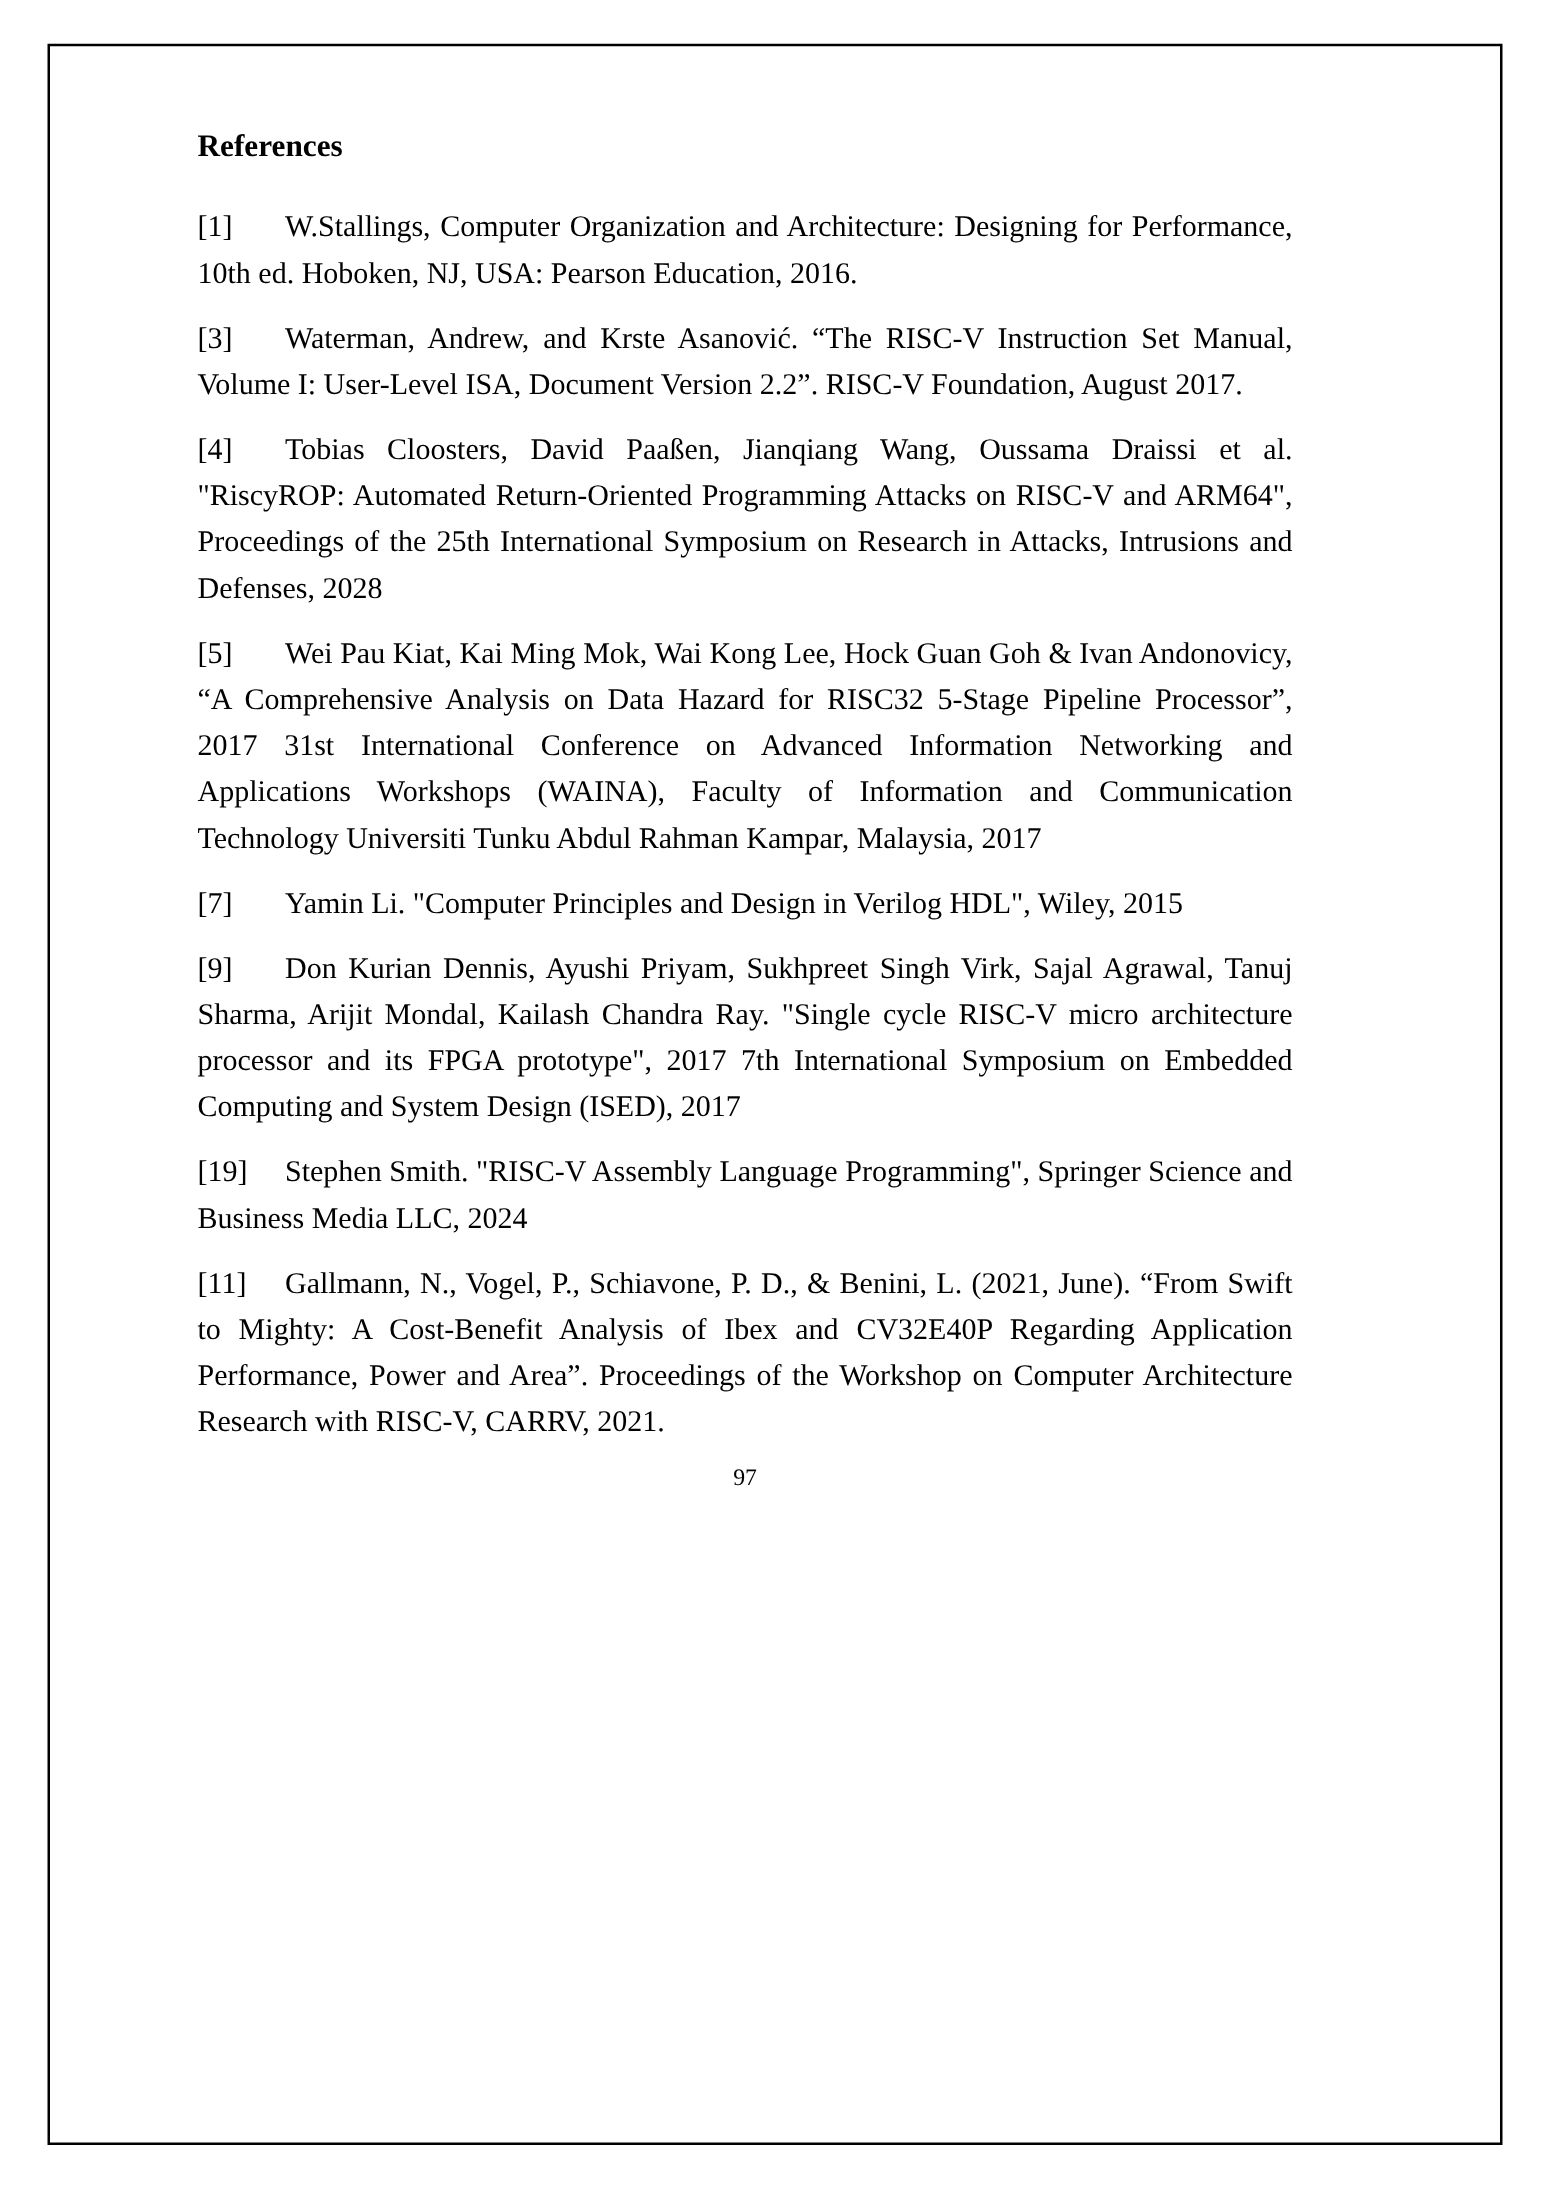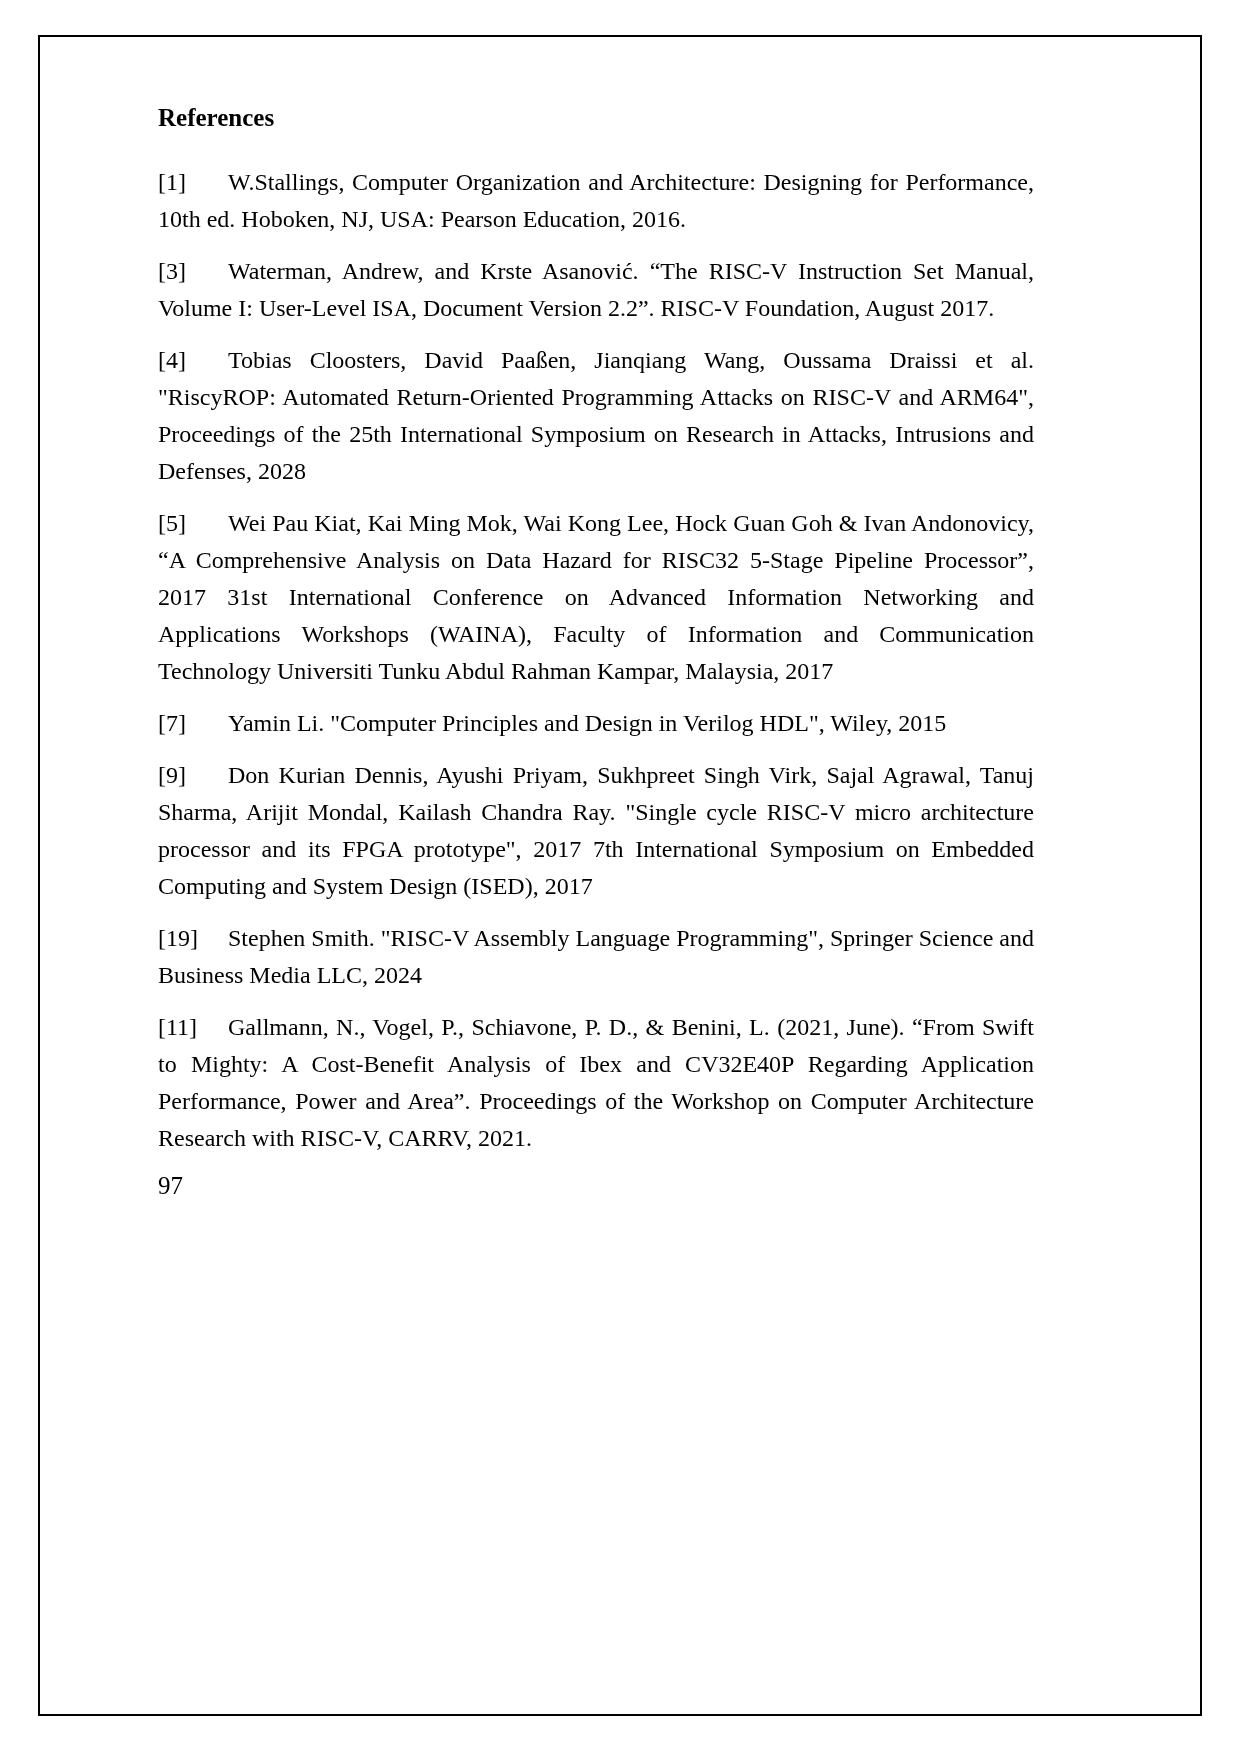--- a/index.html
+++ b/index.html
@@ -34,22 +34,22 @@
     line-height: 37px;
     text-align: justify;
     margin: 0 0 15px 0;
   }
   .ref-label {
     display: inline-block;
     width: 70px;
   }
   .italic { }
   .page-number {
-    text-align: left;
-    font-size: 25px;
+    text-align: center;
+    font-size: 19px;
     margin-top: 10px;
   }
 </style>
 </head>
 <body>
 
 <div class="page">
   <div class="page-border"></div>
   <div class="content">
     <h2 class="heading">References</h2>

